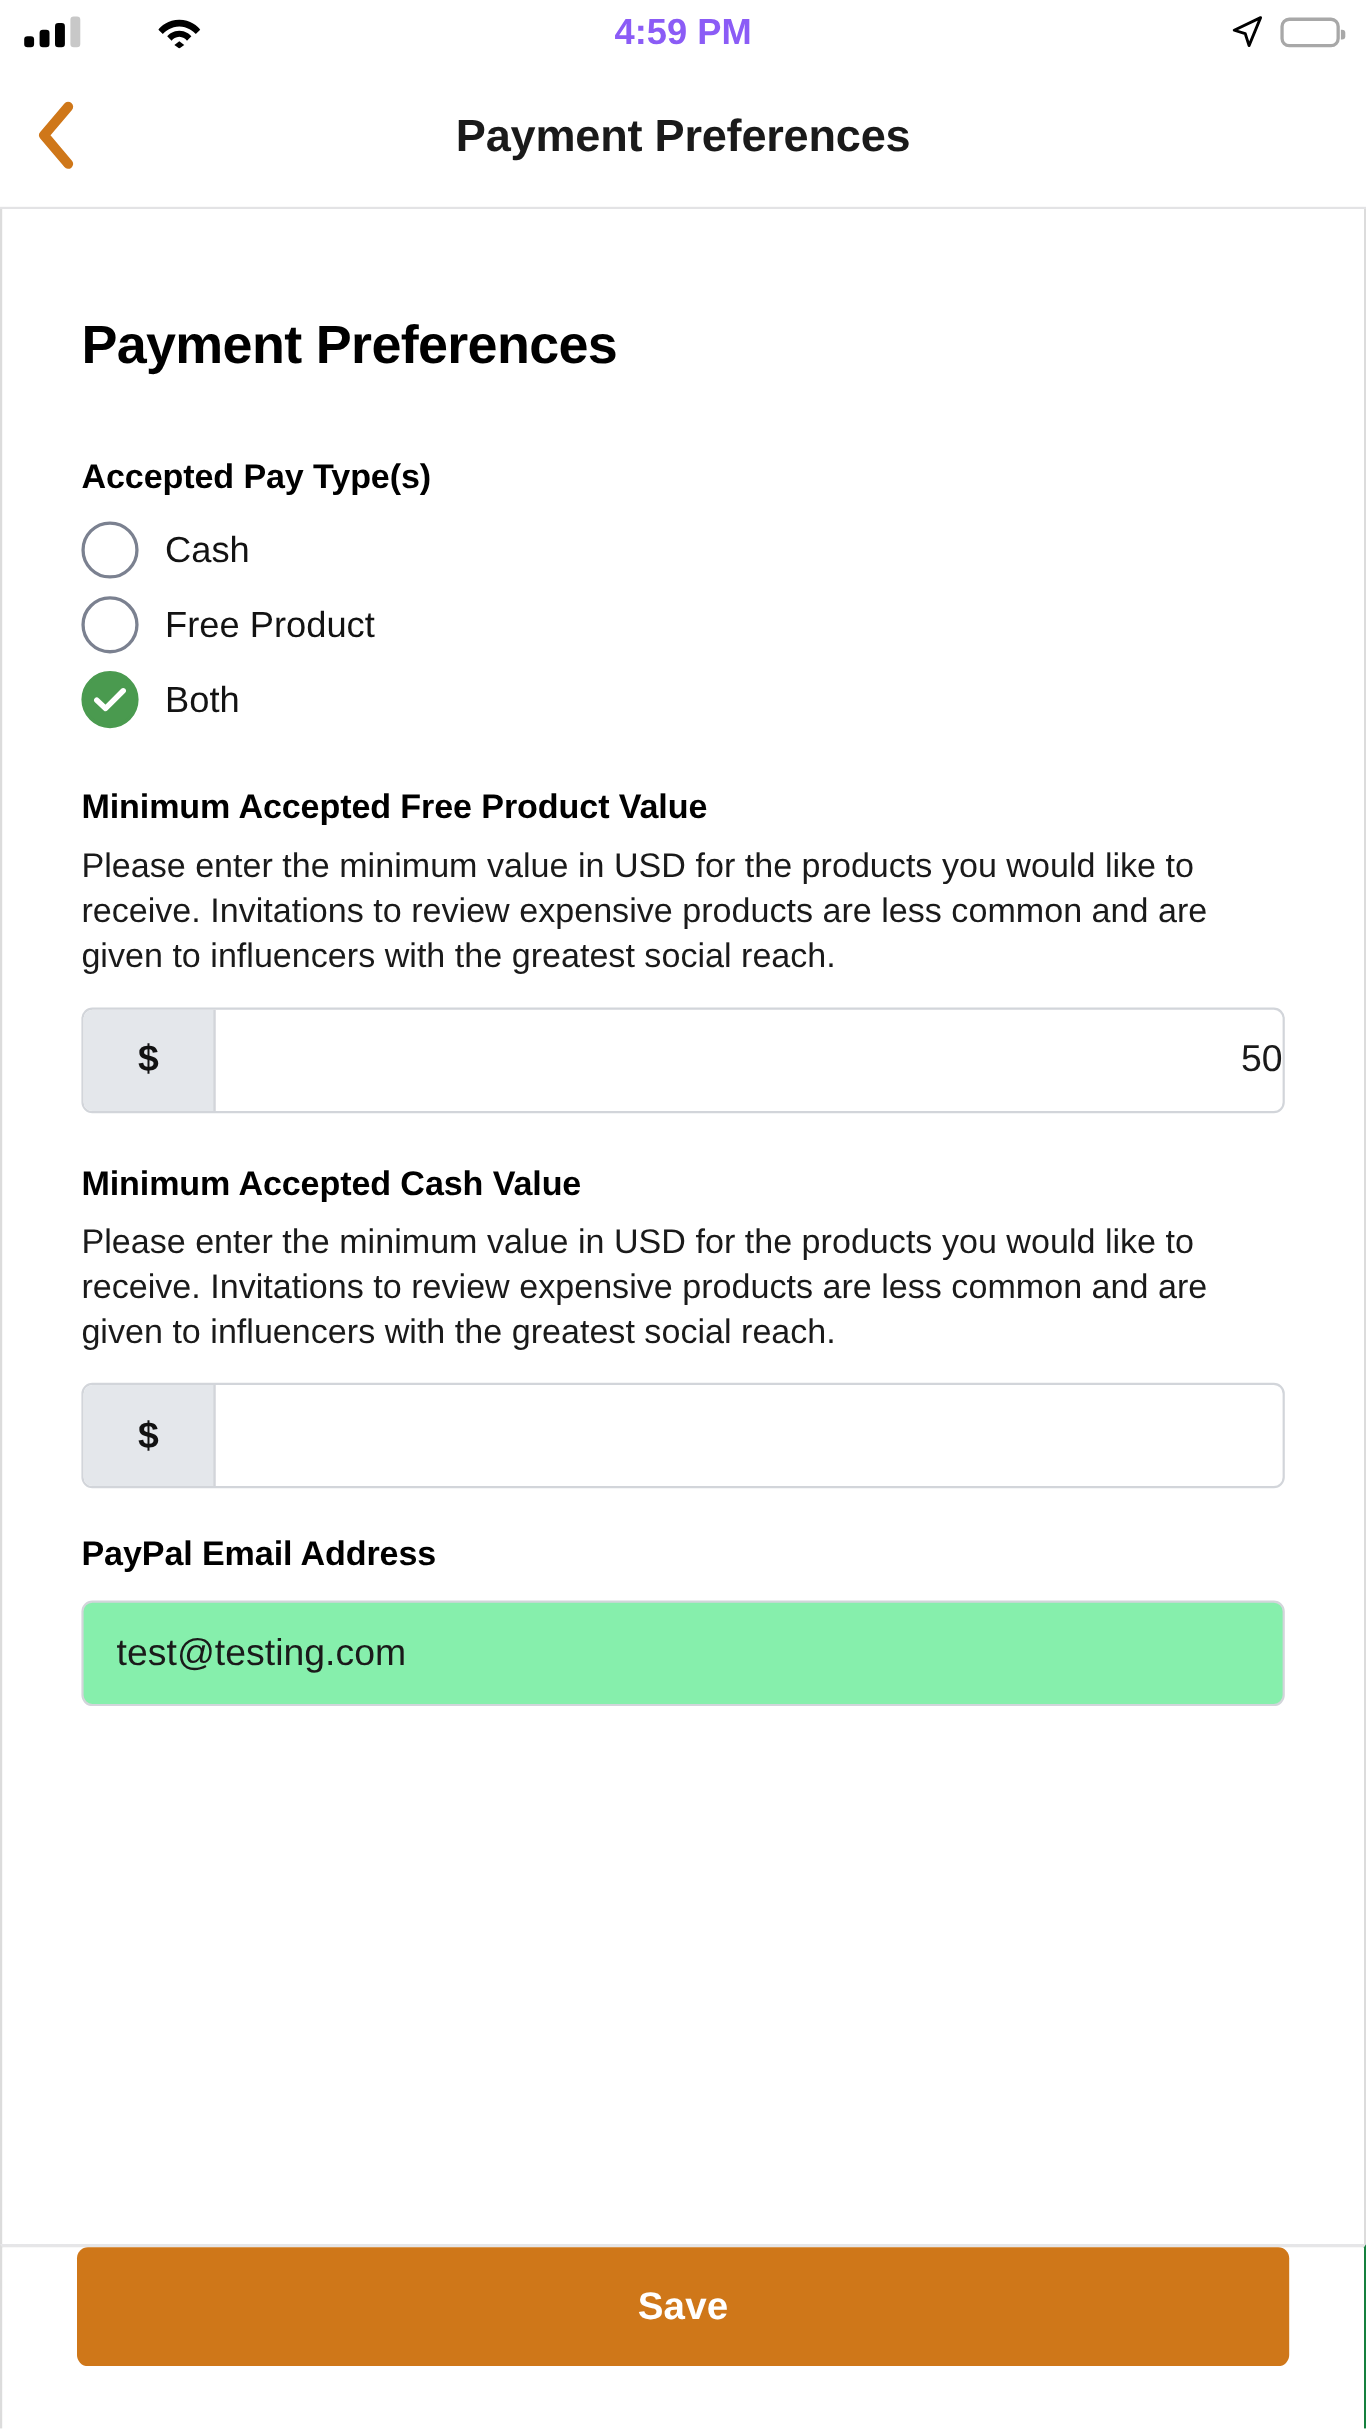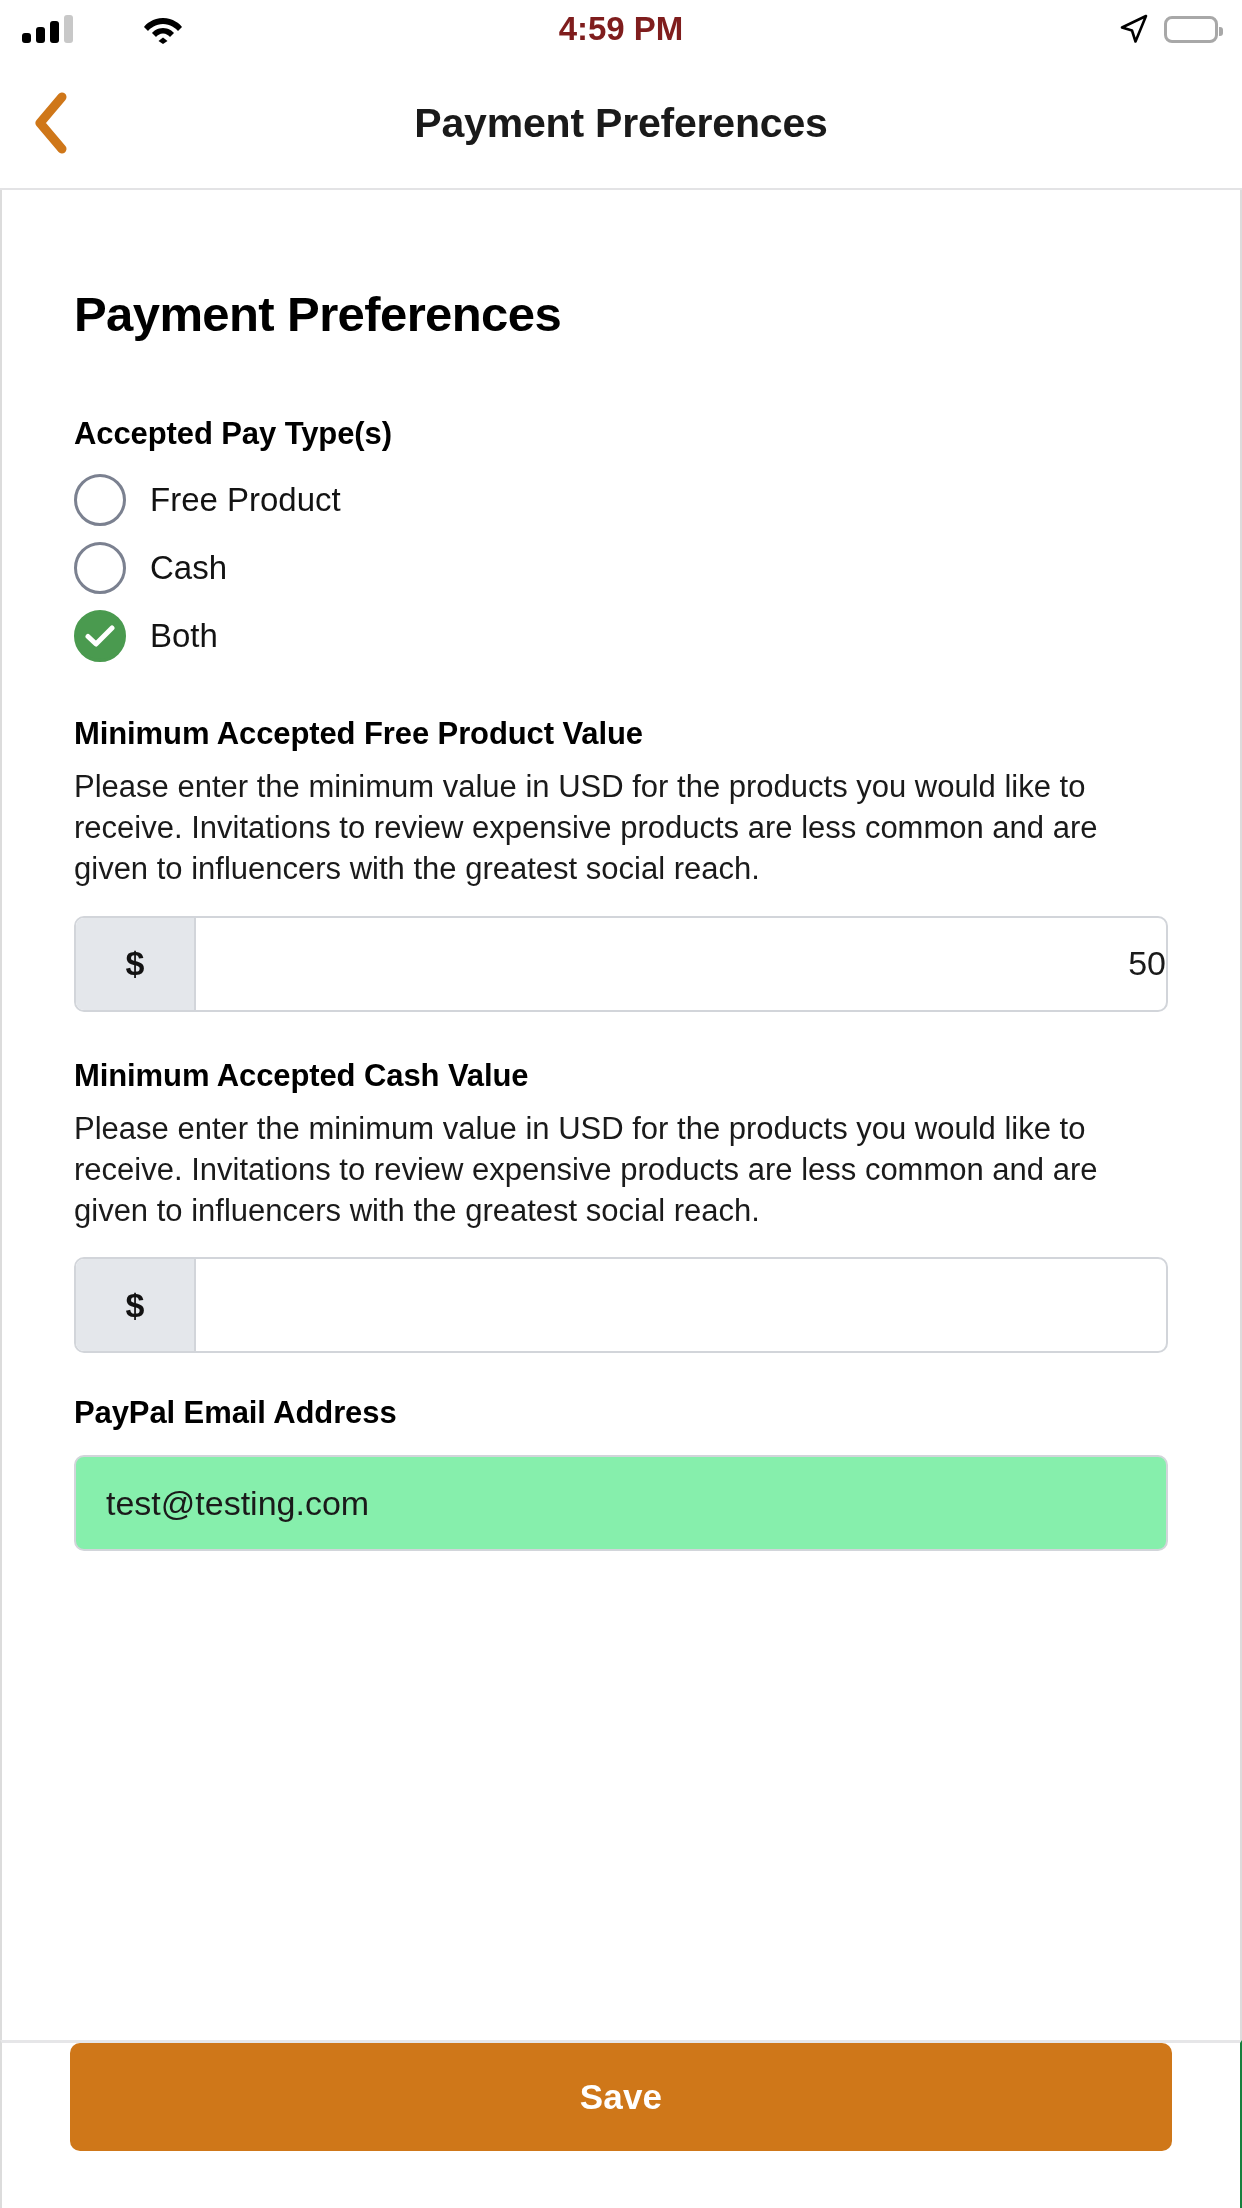--- a/index.html
+++ b/index.html
@@ -59,21 +59,21 @@
 
   .wifi-icon { width: 40px; height: 30px; display:block; }
 
   .status-time {
     position: absolute;
     left: 0; right: 0;
     text-align: center;
     font-size: 33px;
     font-weight: 600;
     letter-spacing: 0px;
-    color: #7f1d1d;
+    color: #8b5cf6;
     line-height: 58px;
   }
 
   .status-right {
     position: absolute;
     right: 24px;
     top: 0;
     height: 58px;
     display: flex;
     align-items: center;
@@ -333,28 +333,28 @@
     <h1 class="page-title">Payment Preferences</h1>
 
     <div class="section-label pay-types-label">Accepted Pay Type(s)</div>
 
     <div class="radio-list">
 
       <div class="radio-row">
         <span class="radio-mark">
           
         </span>
-        <span class="radio-label">Free Product</span>
+        <span class="radio-label">Cash</span>
       </div>
 
       <div class="radio-row">
         <span class="radio-mark">
           
         </span>
-        <span class="radio-label">Cash</span>
+        <span class="radio-label">Free Product</span>
       </div>
 
       <div class="radio-row">
         <span class="radio-mark checked">
           <svg class="tick" width="30" height="24" viewBox="0 0 30 24">
             <path d="M3 12.5 L11 20 L27 4" fill="none" stroke="#fff" stroke-width="5" stroke-linecap="round" stroke-linejoin="round"></path>
           </svg>
         </span>
         <span class="radio-label">Both</span>
       </div>

